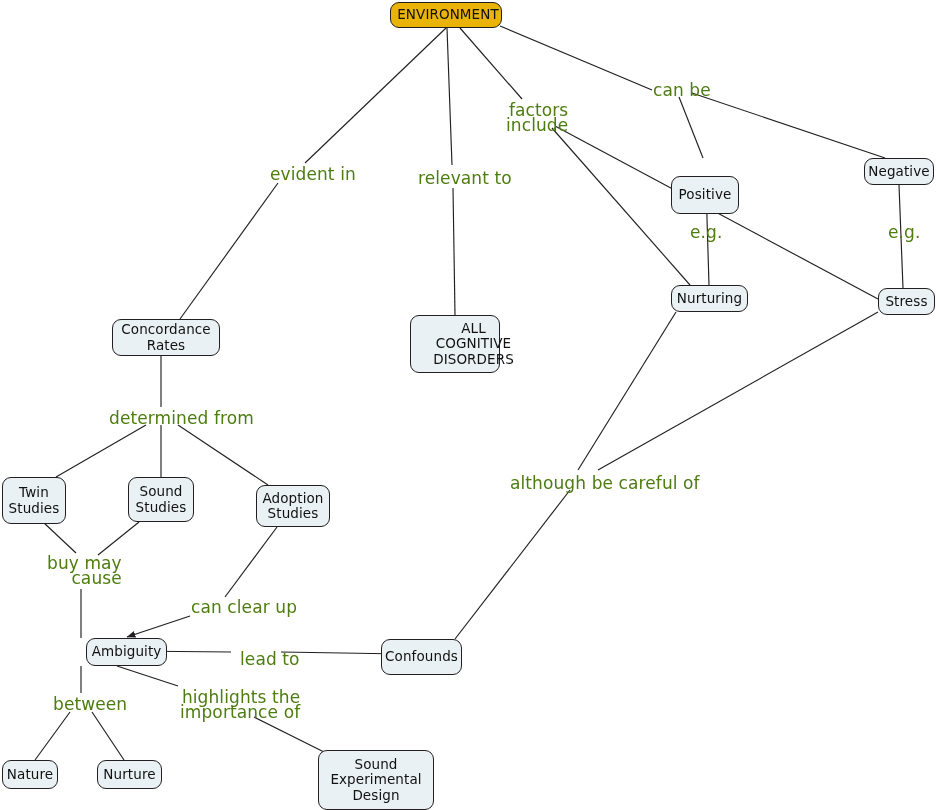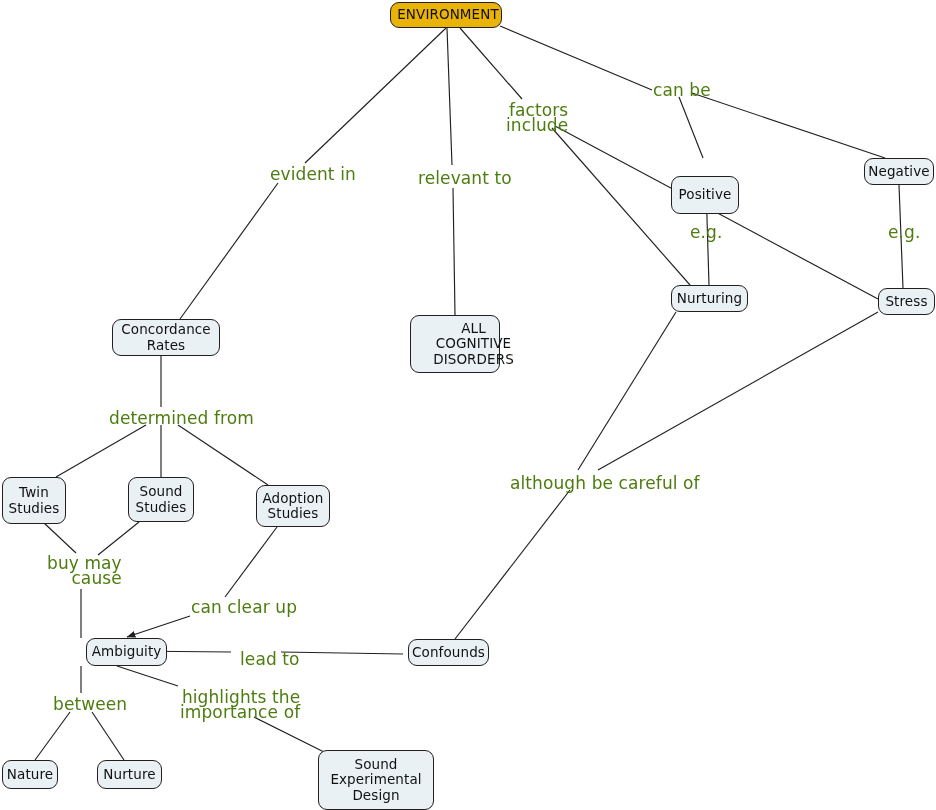--- a/index.html
+++ b/index.html
@@ -110,21 +110,21 @@
       <div class="node" style="left: 410px; top: 315px; width: 90px; height: 58px; background: rgb(234, 241, 244); padding-left: 44px;">ALL
 COGNITIVE
 DISORDERS</div>
       <div class="node" style="left: 2px; top: 477px; width: 64px; height: 47px; background: rgb(234, 241, 244);">Twin
 Studies</div>
       <div class="node" style="left: 128px; top: 477px; width: 66px; height: 45px; background: rgb(234, 241, 244);">Sound
 Studies</div>
       <div class="node" style="left: 256px; top: 485px; width: 74px; height: 42px; background: rgb(234, 241, 244);">Adoption
 Studies</div>
       <div class="node" style="left: 41px; top: 638px; width: 81px; height: 28px; background: rgb(234, 241, 244); margin-left: 45px;">Ambiguity</div>
-      <div class="node" style="left: 408px; top: 639px; width: 81px; height: 27px; background: rgb(234, 241, 244);">Confounds</div>
+      <div class="node" style="left: 381px; top: 639px; width: 81px; height: 36px; background: rgb(234, 241, 244);">Confounds</div>
       <div class="node" style="left: 2px; top: 760px; width: 56px; height: 29px; background: rgb(234, 241, 244);">Nature</div>
       <div class="node" style="left: 97px; top: 760px; width: 65px; height: 29px; background: rgb(234, 241, 244);">Nurture</div>
       <div class="node" style="left: 318px; top: 750px; width: 116px; height: 60px; background: rgb(234, 241, 244);">Sound
 Experimental
 Design</div>
     </div>
   <div id="labels-group">
       <div class="edge-label" style="left: 270px; top: 167px;">evident in</div>
       <div class="edge-label" style="left: 418px; top: 171px;">relevant to</div>
       <div class="edge-label" style="left: 506px; top: 103px;">factors

